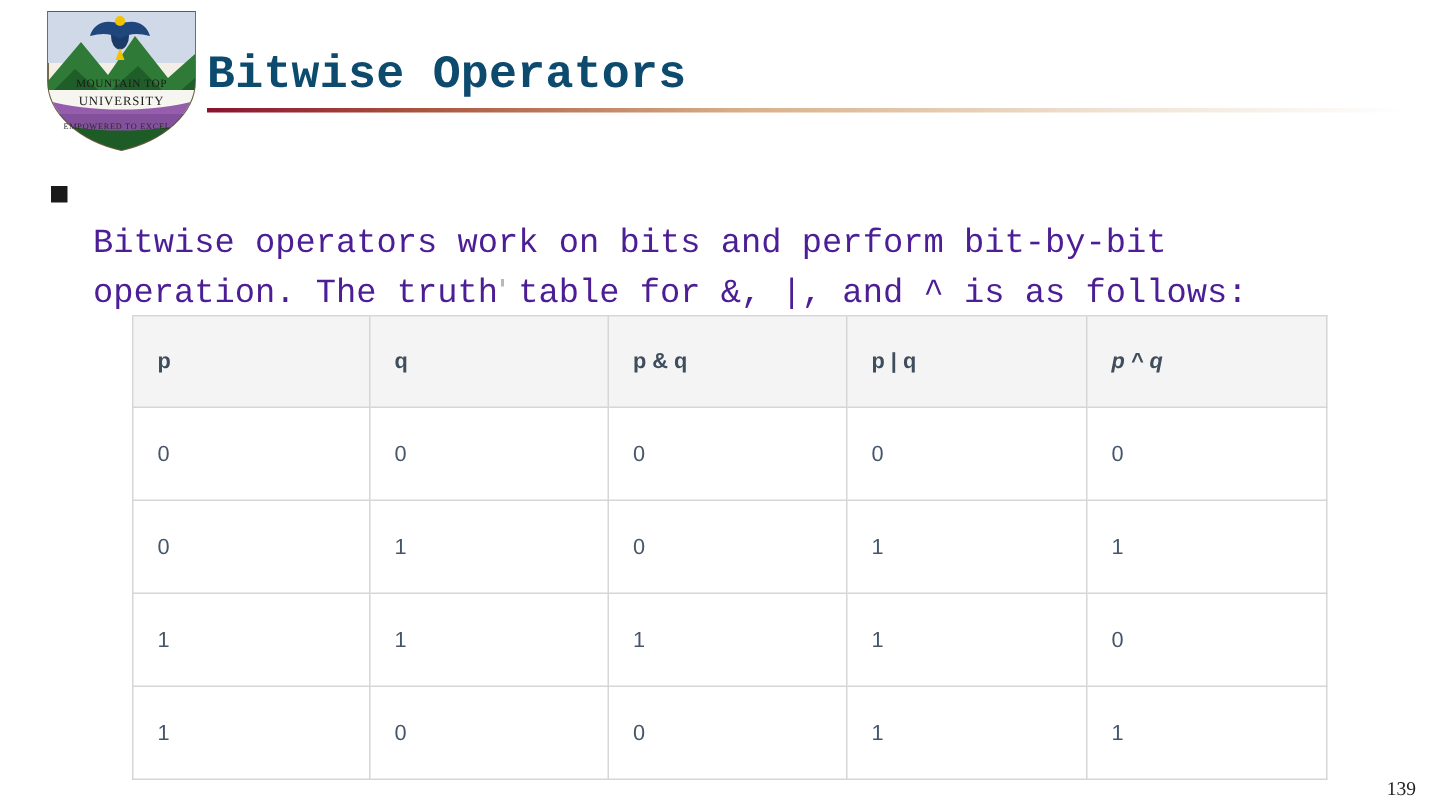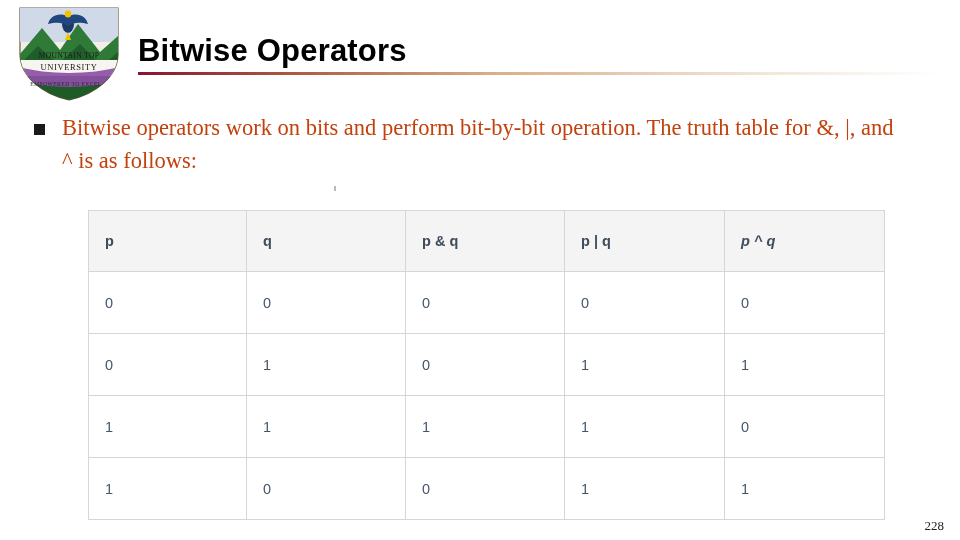--- a/index.html
+++ b/index.html
@@ -11,39 +11,39 @@
     height: 540px;
     background: #ffffff;
     font-family: "Liberation Serif", serif;
     overflow: hidden;
     position: relative;
   }
 
   
   .logo {
     position: absolute;
-    left: 8px;
+    left: 20px;
     top: 2px;
     width: 122px;
     height: 100px;
   }
   .logo svg { display: block; }
 
   
   .title-area {
     position: absolute;
     left: 138px;
     top: 34px;
     width: 800px;
   }
   .slide-title {
-    font-family: Liberation Sans, sans-serif;
+    font-family: Liberation Mono, monospace;
     font-size: 31px;
     font-weight: bold;
-    color: #000000;
+    color: #0c4a6e;
     letter-spacing: 0.2px;
     line-height: 1.1;
     white-space: nowrap;
   }
   .title-rule {
     margin-top: 4px;
     height: 3px;
     width: 800px;
     background: linear-gradient(to right, #8a1230 0%, #a9563f 18%, #d9b08a 45%, #efe2d2 75%, #ffffff 100%);
   }
@@ -59,25 +59,26 @@
   }
   .bullet-marker {
     width: 11px;
     height: 11px;
     background: #1a1a1a;
     margin-top: 12px;
     margin-right: 17px;
     flex: 0 0 auto;
   }
   .bullet-text {
-    font-family: Liberation Serif, serif;
+    font-family: Liberation Mono, monospace;
     font-size: 22.5px;
-    color: #c2410c;
+    color: #4c1d95;
     line-height: 1.45;
     max-width: 845px;
+    margin-top: 34px;
   }
 
   
   .truth-table {
     position: absolute;
     left: 88px;
     top: 210px;
     width: 711px;
     border-collapse: collapse;
     table-layout: fixed;
@@ -217,13 +218,13 @@
     <tr>
       <td>1</td>
       <td>0</td>
       <td>0</td>
       <td>1</td>
       <td>1</td>
     </tr>
   </tbody>
 </table>
 
-<div class="slide-number">228</div>
+<div class="slide-number">139</div>
 
 </body></html>

